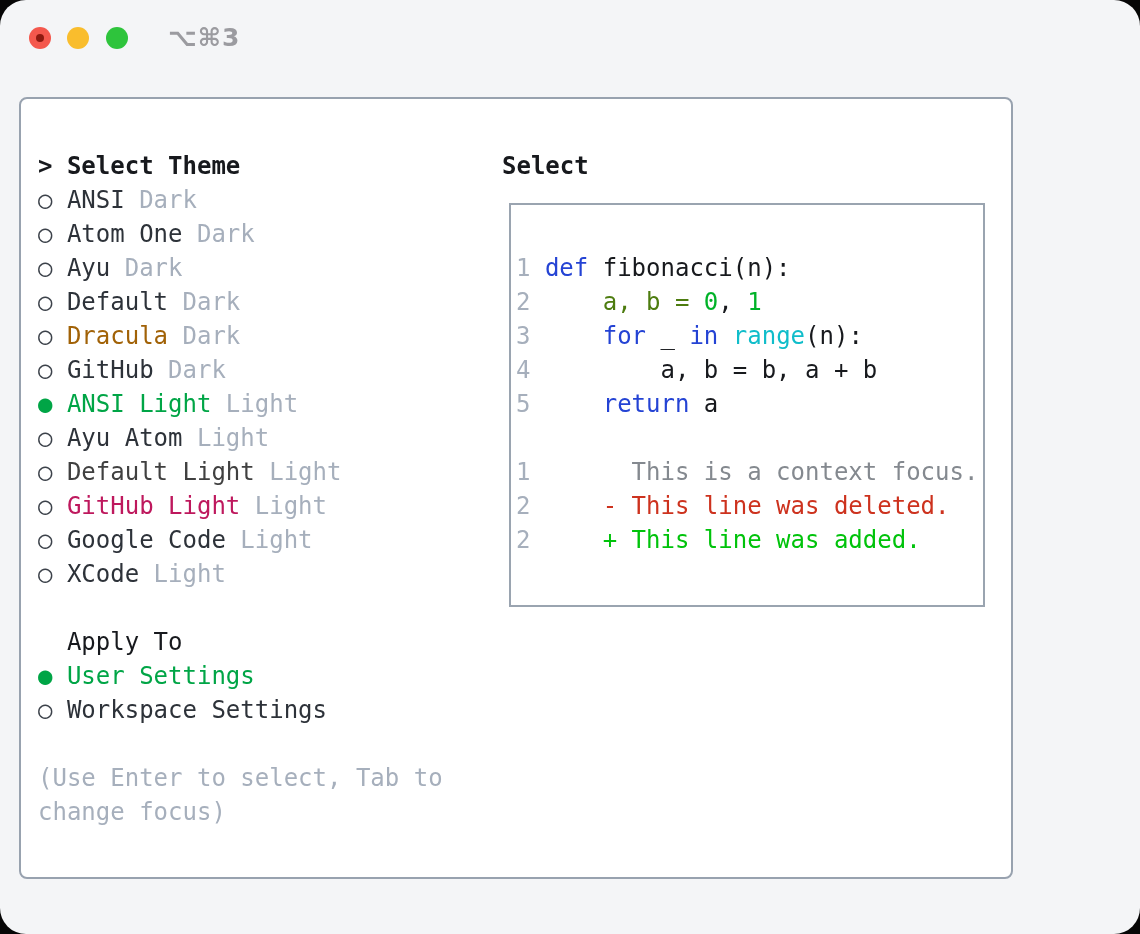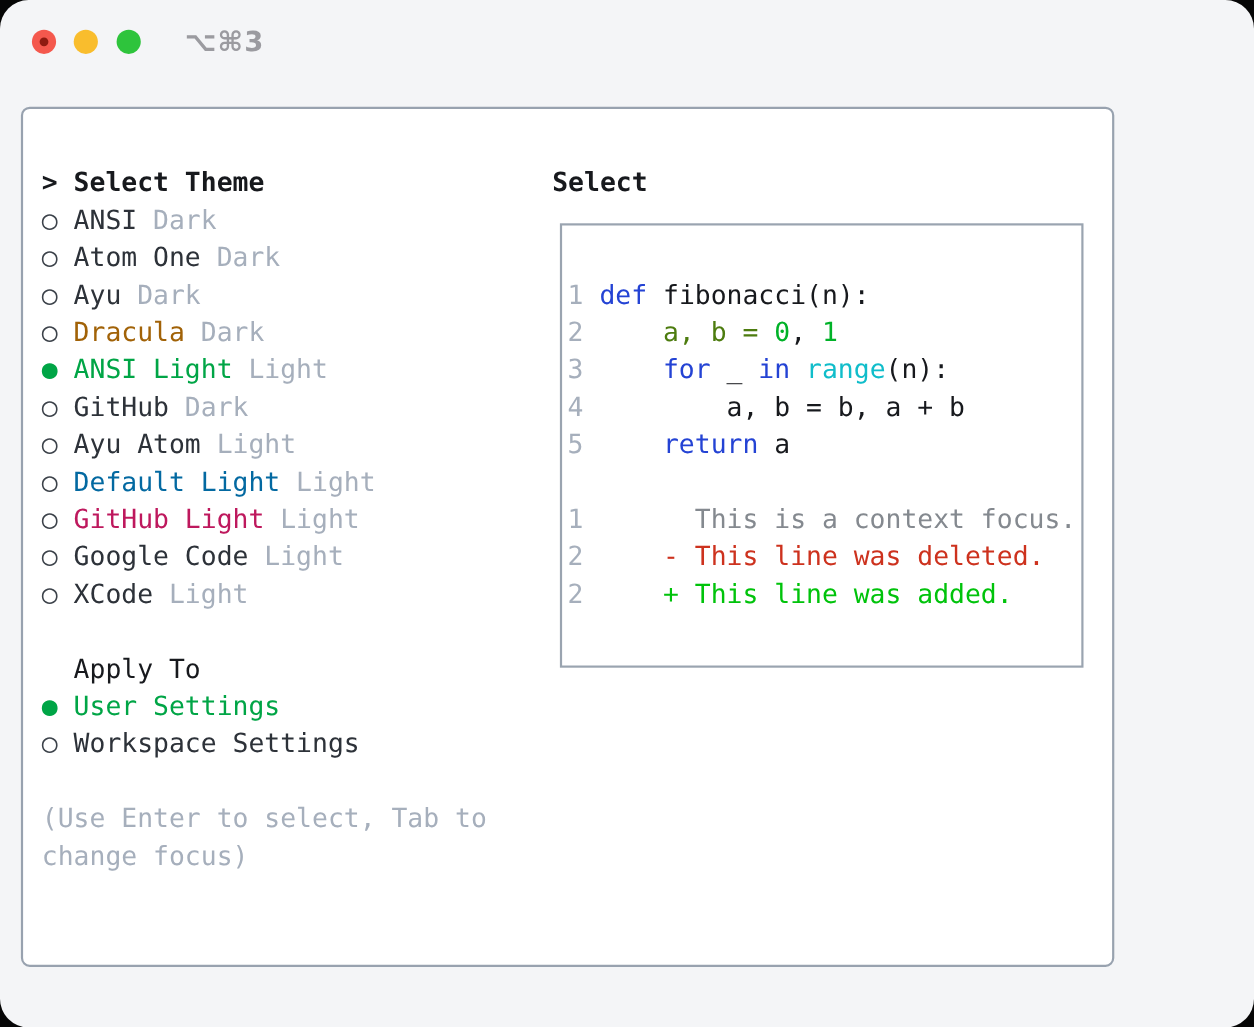--- a/index.html
+++ b/index.html
@@ -37,25 +37,26 @@
     <span class="shortcut">⌥⌘3</span>
   </div>
 
   <div class="panel"></div>
 
   <div id="left-col" class="mono">
       <div class="row"><span class="bold" style="color: rgb(23, 25, 29);">&gt; </span><span class="bold" style="color: rgb(23, 25, 29);">Select Theme</span></div>
       <div class="row"><span style="color: rgb(60, 66, 74);">○</span><span style="color: rgb(45, 50, 57);"> ANSI</span><span style="color: rgb(166, 175, 188);"> Dark</span></div>
       <div class="row"><span style="color: rgb(60, 66, 74);">○</span><span style="color: rgb(45, 50, 57);"> Atom One</span><span style="color: rgb(166, 175, 188);"> Dark</span></div>
       <div class="row"><span style="color: rgb(60, 66, 74);">○</span><span style="color: rgb(45, 50, 57);"> Ayu</span><span style="color: rgb(166, 175, 188);"> Dark</span></div>
+      <div class="row"><span style="color: rgb(60, 66, 74);">○</span><span style="color: rgb(45, 50, 57);"> Default</span><span style="color: rgb(166, 175, 188);"> Dark</span></div>
       <div class="row"><span style="color: rgb(60, 66, 74);">○</span><span style="color: #a16207;"> Dracula</span><span style="color: rgb(166, 175, 188);"> Dark</span></div>
+      <div class="row"><span style="color: rgb(60, 66, 74);">○</span><span style="color: rgb(45, 50, 57);"> GitHub</span><span style="color: rgb(166, 175, 188);"> Dark</span></div>
       <div class="row"><span style="color: rgb(0, 165, 70);">●</span><span style="color: rgb(0, 165, 70);"> ANSI Light</span><span style="color: rgb(166, 175, 188);"> Light</span></div>
-      <div class="row"><span style="color: rgb(60, 66, 74);">○</span><span style="color: rgb(45, 50, 57);"> GitHub</span><span style="color: rgb(166, 175, 188);"> Dark</span></div>
       <div class="row"><span style="color: rgb(60, 66, 74);">○</span><span style="color: rgb(45, 50, 57);"> Ayu Atom</span><span style="color: rgb(166, 175, 188);"> Light</span></div>
-      <div class="row"><span style="color: rgb(60, 66, 74);">○</span><span style="color: #0369a1; text-align: right;"> Default Light</span><span style="color: rgb(166, 175, 188);"> Light</span></div>
+      <div class="row"><span style="color: rgb(60, 66, 74);">○</span><span style="color: #404040; text-align: right;"> Default Light</span><span style="color: rgb(166, 175, 188);"> Light</span></div>
       <div class="row"><span style="color: rgb(60, 66, 74);">○</span><span style="color: #be185d;"> GitHub Light</span><span style="color: rgb(166, 175, 188);"> Light</span></div>
       <div class="row"><span style="color: rgb(60, 66, 74);">○</span><span style="color: rgb(45, 50, 57);"> Google Code</span><span style="color: rgb(166, 175, 188);"> Light</span></div>
       <div class="row"><span style="color: rgb(60, 66, 74);">○</span><span style="color: rgb(45, 50, 57);"> XCode</span><span style="color: rgb(166, 175, 188);"> Light</span></div>
       <div class="row"></div>
       <div class="row"><span style="color: rgb(23, 25, 29);">  Apply To</span></div>
       <div class="row"><span style="color: rgb(0, 165, 70);">●</span><span style="color: rgb(0, 165, 70);"> User Settings</span></div>
       <div class="row"><span style="color: rgb(60, 66, 74);">○</span><span style="color: rgb(45, 50, 57);"> Workspace Settings</span></div>
       <div class="row"></div>
       <div class="row"><span style="color: rgb(166, 175, 188); margin-top: 34px;">(Use Enter to select, Tab to</span></div>
       <div class="row"><span style="color: rgb(166, 175, 188);">change focus)</span></div>

